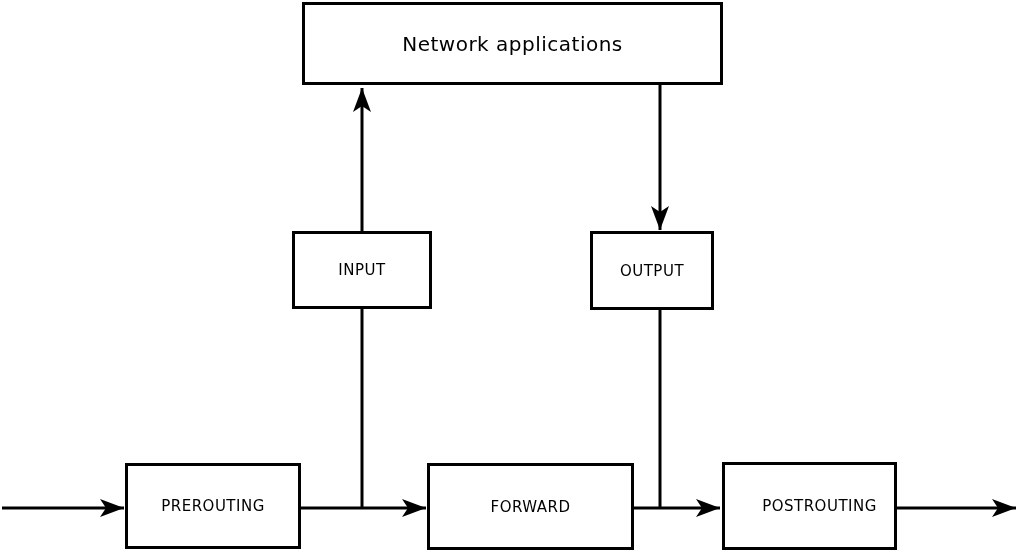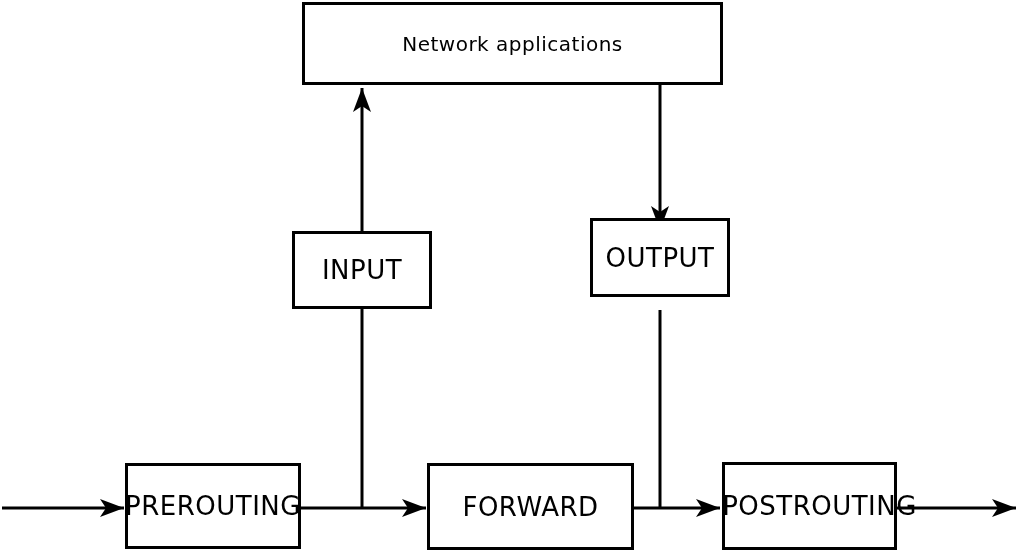--- a/index.html
+++ b/index.html
@@ -33,26 +33,26 @@
     justify-content: center;
     color: #000000;
     z-index: 2;
     text-align: center;
   }
   .node-title {
     font-size: 20px;
     letter-spacing: 0.5px;
   }
   .node-chain {
-    font-size: 26px;
+    font-size: 15px;
     letter-spacing: 0.5px;
   }
   #node-network-applications { left: 302px; top: 2px;   width: 421px; height: 83px; }
   #node-input               { left: 292px; top: 231px; width: 140px; height: 78px; }
-  #node-output              { left: 590px; top: 218px; width: 140px; height: 79px; }
+  #node-output              { left: 590px; top: 231px; width: 124px; height: 79px; }
   #node-prerouting          { left: 125px; top: 463px; width: 176px; height: 86px; justify-content: center; }
   #node-forward             { left: 427px; top: 463px; width: 207px; height: 87px; }
   #node-postrouting         { left: 722px; top: 462px; width: 175px; height: 88px; padding-left: 20px; }
 </style>
 </head>
 <body>
 
 <div class="canvas">
 
   <svg class="edges-svg" viewBox="0 0 1024 554" xmlns="http://www.w3.org/2000/svg">

